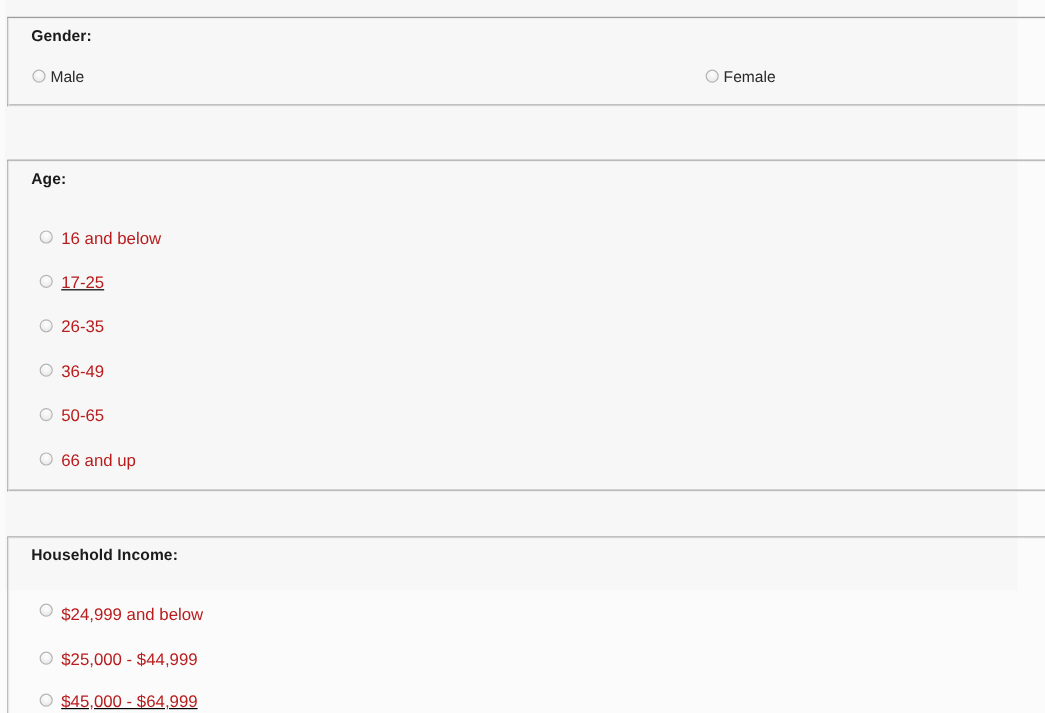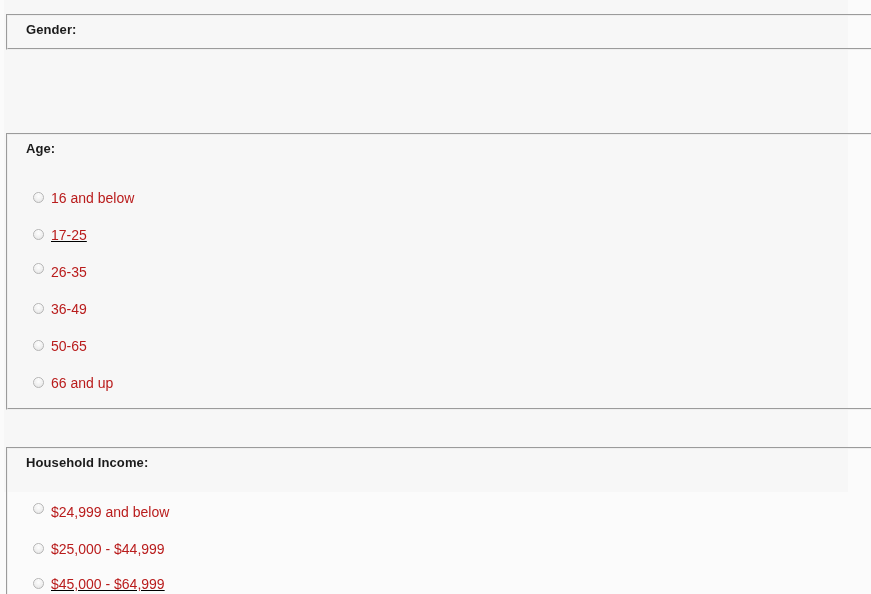--- a/index.html
+++ b/index.html
@@ -131,40 +131,51 @@
 </head>
 <body>
 
 <div class="page-canvas">
   <div class="content-pane">
     <form class="form-body">
 
       <fieldset class="field-group group-gender">
         <div class="group-heading">Gender:</div>
 
+        <div class="gender-row">
+          <label class="gender-option col-left">
+            <input type="radio" name="gender" class="radio-control" style="">
+            <span class="opt-label">Male</span>
+          </label>
+
+          <label class="gender-option col-right">
+            <input type="radio" name="gender" class="radio-control" style="">
+            <span class="opt-label">Female</span>
+          </label>
+        </div>
       </fieldset>
 
       <fieldset class="field-group group-age">
         <div class="group-heading">Age:</div>
 
         <ul class="option-list" style="height:241px;">
           <li class="option-row" style="top:32px;">
             <label class="option-row-label" style="display:flex;align-items:center;">
               <input type="radio" name="age" class="radio-control" style="">
               <span class="opt-label">16 and below</span>
             </label>
           </li>
           <li class="option-row" style="top:69px;">
             <label class="option-row-label" style="display:flex;align-items:center;text-decoration:underline;">
               <input type="radio" name="age" class="radio-control" style="">
               <span class="opt-label">17-25</span>
             </label>
           </li>
           <li class="option-row" style="top:106px;">
-            <label class="option-row-label" style="display:flex;align-items:flex-start;">
+            <label class="option-row-label" style="display:flex;align-items:center;">
               <input type="radio" name="age" class="radio-control" style="">
               <span class="opt-label">26-35</span>
             </label>
           </li>
           <li class="option-row" style="top:143px;">
             <label class="option-row-label" style="display:flex;align-items:center;">
               <input type="radio" name="age" class="radio-control" style="">
               <span class="opt-label">36-49</span>
             </label>
           </li>

